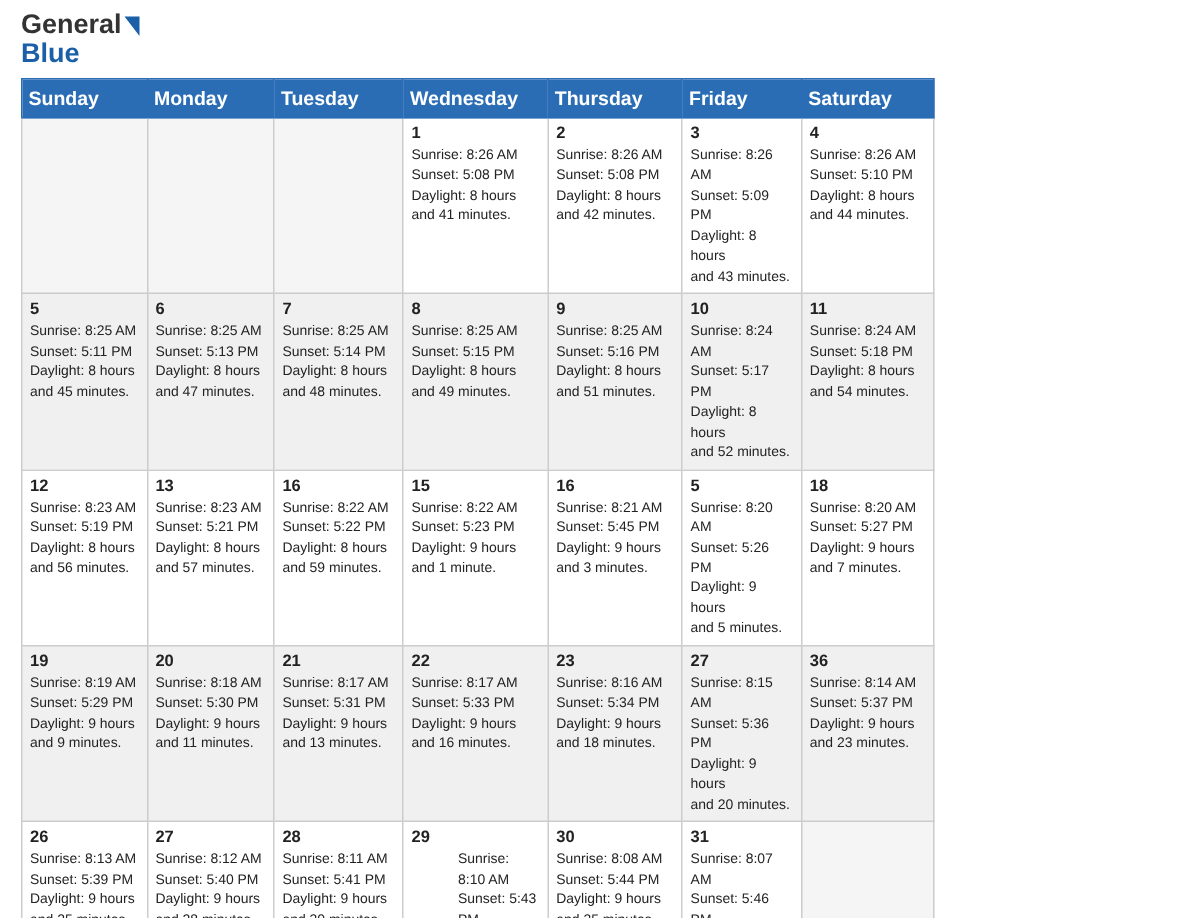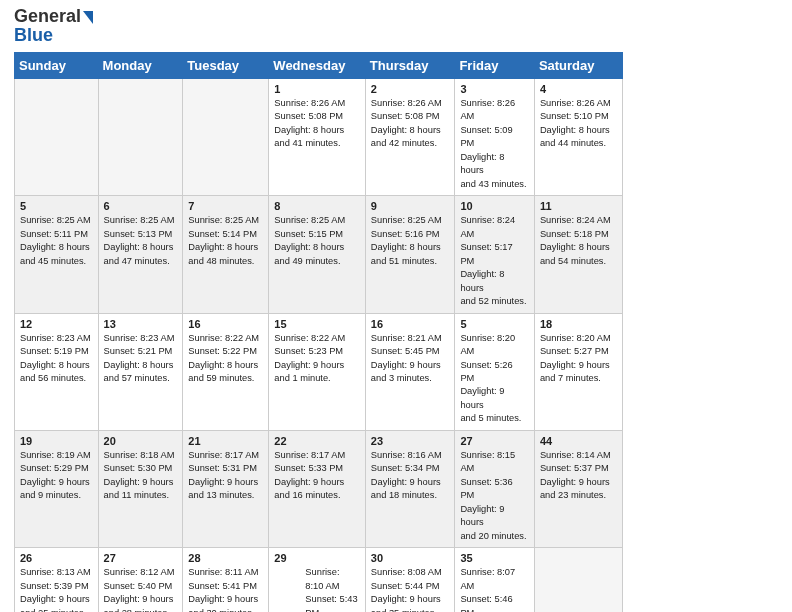--- a/index.html
+++ b/index.html
@@ -287,21 +287,21 @@
 and 18 minutes.</div>
           </td>
           <td>
             <div class="day-num">27</div>
             <div class="day-info" style="white-space: pre-line;">Sunrise: 8:15 AM
 Sunset: 5:36 PM
 Daylight: 9 hours
 and 20 minutes.</div>
           </td>
           <td>
-            <div class="day-num">44</div>
+            <div class="day-num">36</div>
             <div class="day-info" style="white-space: pre-line;">Sunrise: 8:14 AM
 Sunset: 5:37 PM
 Daylight: 9 hours
 and 23 minutes.</div>
           </td>
         </tr>
         <tr>
           <td>
             <div class="day-num">26</div>
             <div class="day-info" style="white-space: pre-line;">Sunrise: 8:13 AM
@@ -331,21 +331,21 @@
 and 33 minutes.</div>
           </td>
           <td>
             <div class="day-num">30</div>
             <div class="day-info" style="white-space: pre-line;">Sunrise: 8:08 AM
 Sunset: 5:44 PM
 Daylight: 9 hours
 and 35 minutes.</div>
           </td>
           <td>
-            <div class="day-num">35</div>
+            <div class="day-num">31</div>
             <div class="day-info" style="white-space: pre-line;">Sunrise: 8:07 AM
 Sunset: 5:46 PM
 Daylight: 9 hours
 and 38 minutes.</div>
           </td>
           <td class="empty"></td>
         </tr>
       </tbody>
   </table>
 </div>

